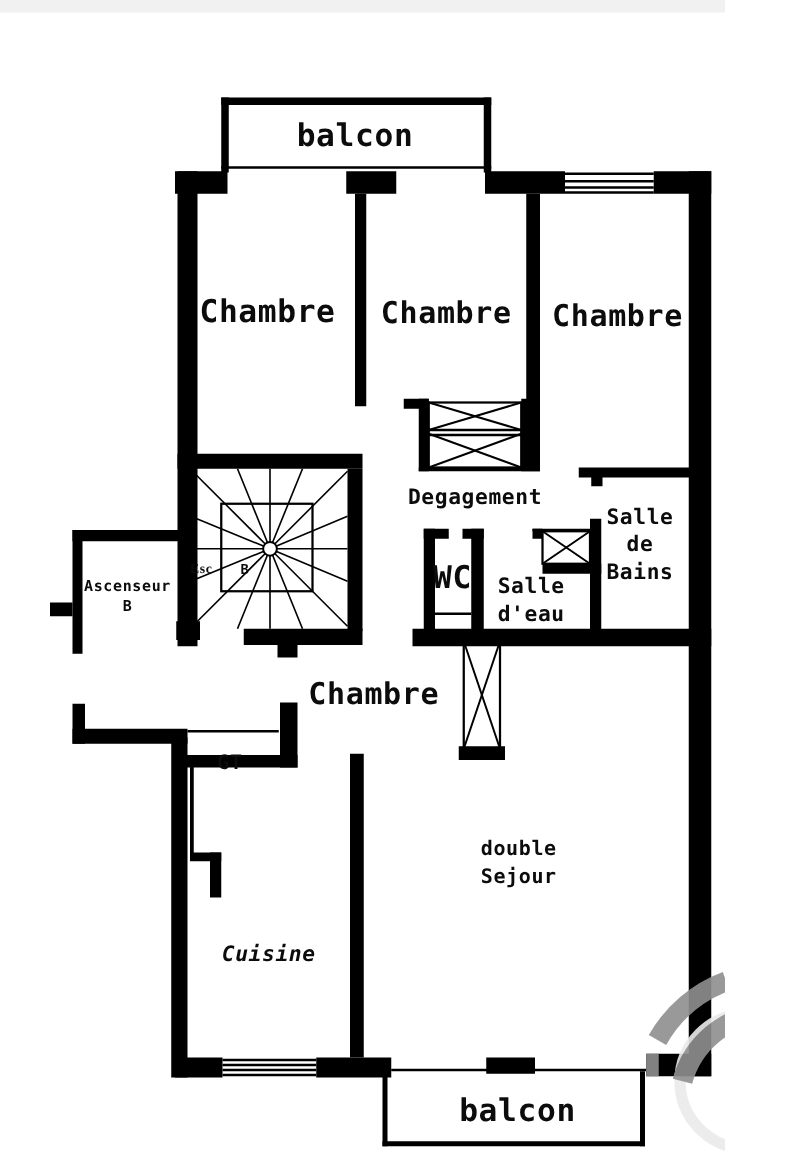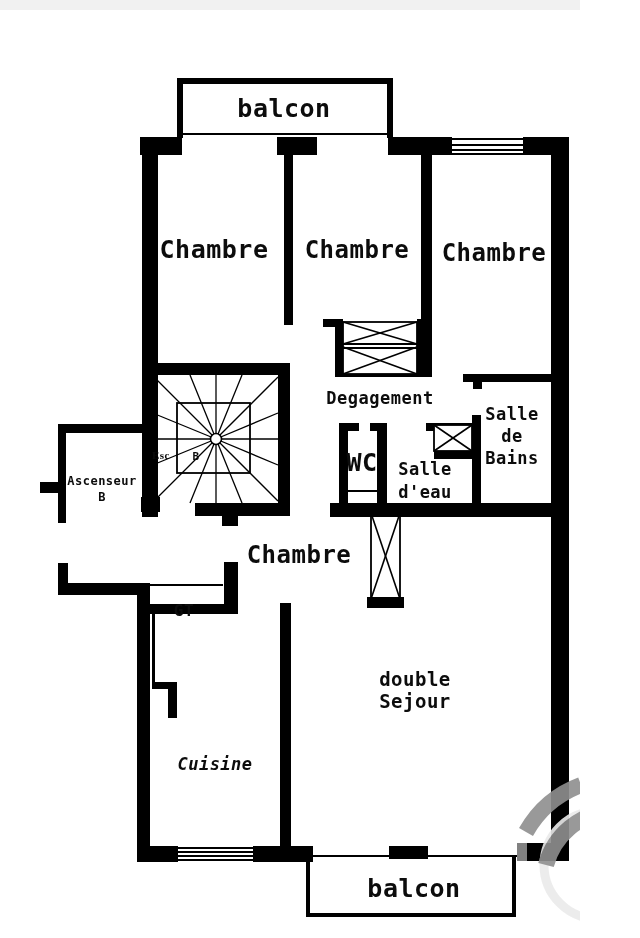--- a/index.html
+++ b/index.html
@@ -195,36 +195,36 @@
 
   <div class="lbl" style="left:512px;top:436px;font-size:17px;line-height:22px;">
     <span>Salle</span>
     <span>de</span>
     <span>Bains</span>
   </div>
 
   <div class="lbl" style="left:161px;top:455px;font-size:11px;font-family:Liberation Serif, serif;">Esc</div>
   <div class="lbl" style="left:196px;top:456px;font-size:11px;">B</div>
 
-  <div class="lbl" style="left:102px;top:477px;font-size:12px;line-height:16px;margin-top:12px;">
+  <div class="lbl" style="left:102px;top:477px;font-size:12px;line-height:16px;">
     <span>Ascenseur</span>
     <span>B</span>
   </div>
 
   <div class="lbl" style="left:362px;top:462px;font-size:25px;">WC</div>
 
   <div class="lbl" style="left:425px;top:481px;font-size:17px;line-height:23px;">
     <span>Salle</span>
     <span>d'eau</span>
   </div>
 
   <div class="lbl" style="left:299px;top:555px;font-size:24px;">Chambre</div>
   <div class="lbl" style="left:184px;top:595px;font-size:16px;margin-top:15px;">GT</div>
 
-  <div class="lbl" style="left:415px;top:690px;font-size:19px;line-height:22px;">
+  <div class="lbl" style="left:415px;top:690px;font-size:16px;line-height:22px;">
     <span>double</span>
     <span>Sejour</span>
   </div>
 
   <div class="lbl" style="left:215px;top:764px;font-size:17px;font-style:italic;">Cuisine</div>
   <div class="lbl" style="left:414px;top:888px;font-size:25px;">balcon</div>
 
 </div>
 
 </body></html>

